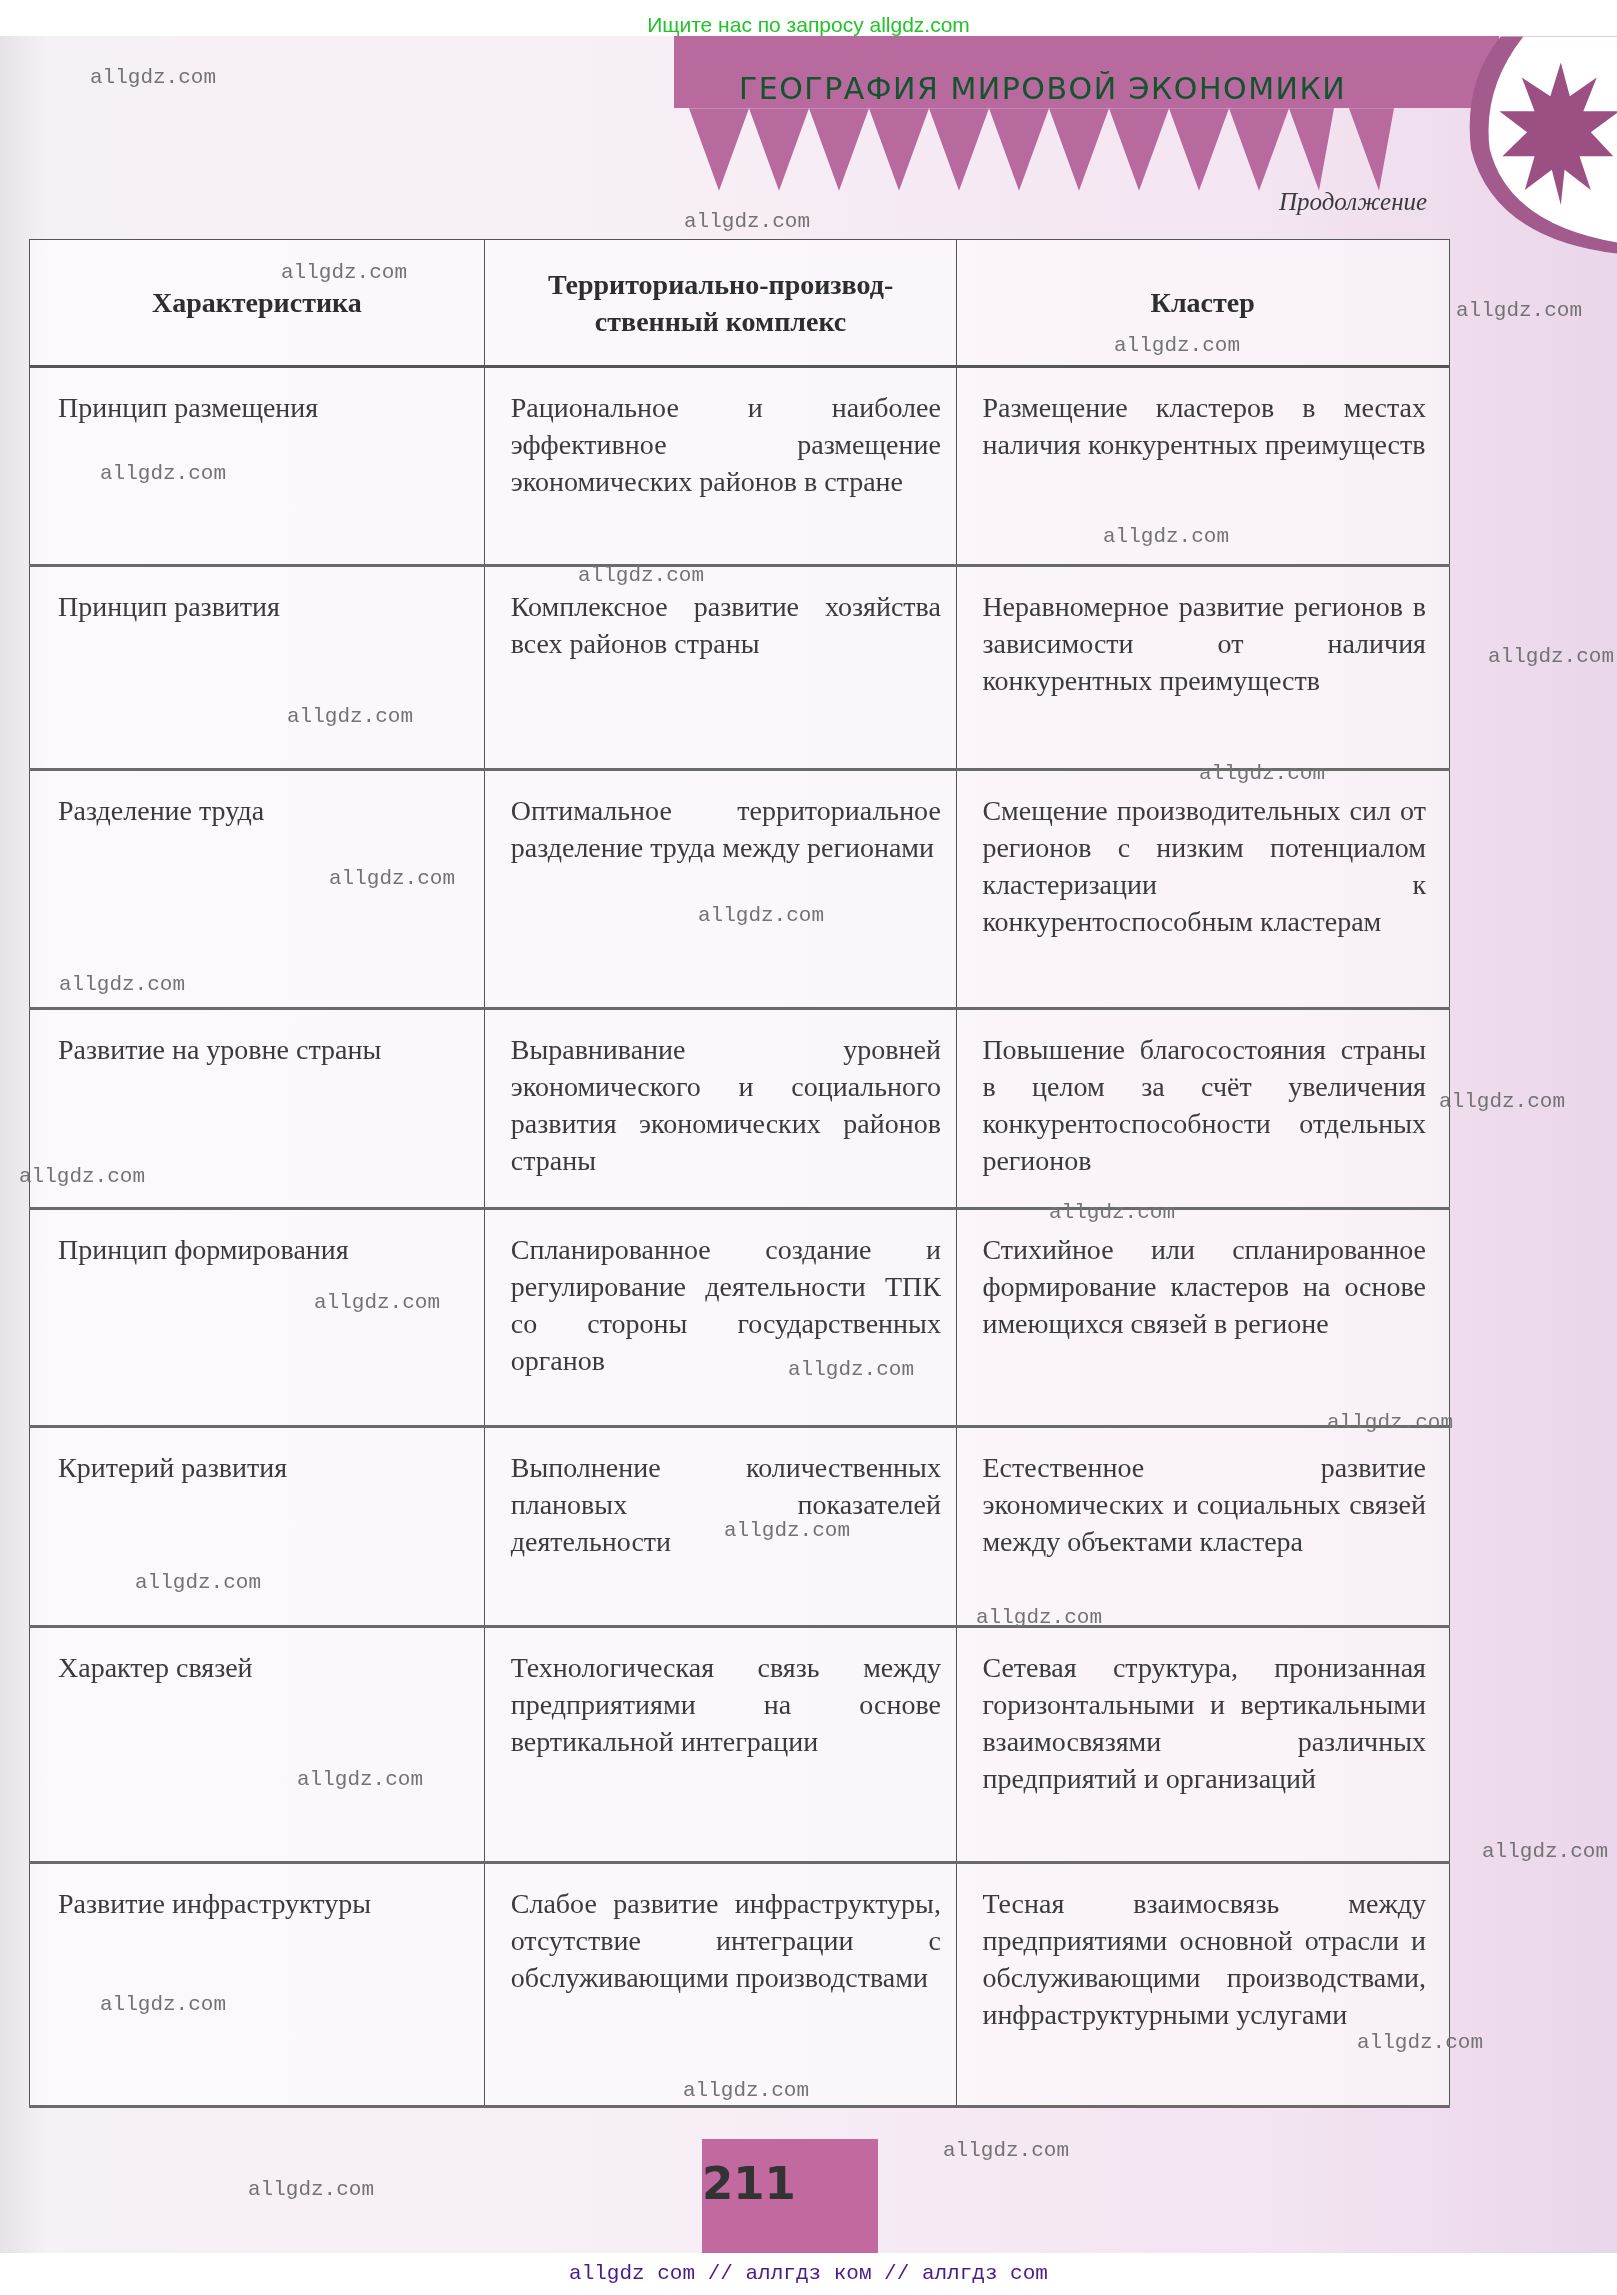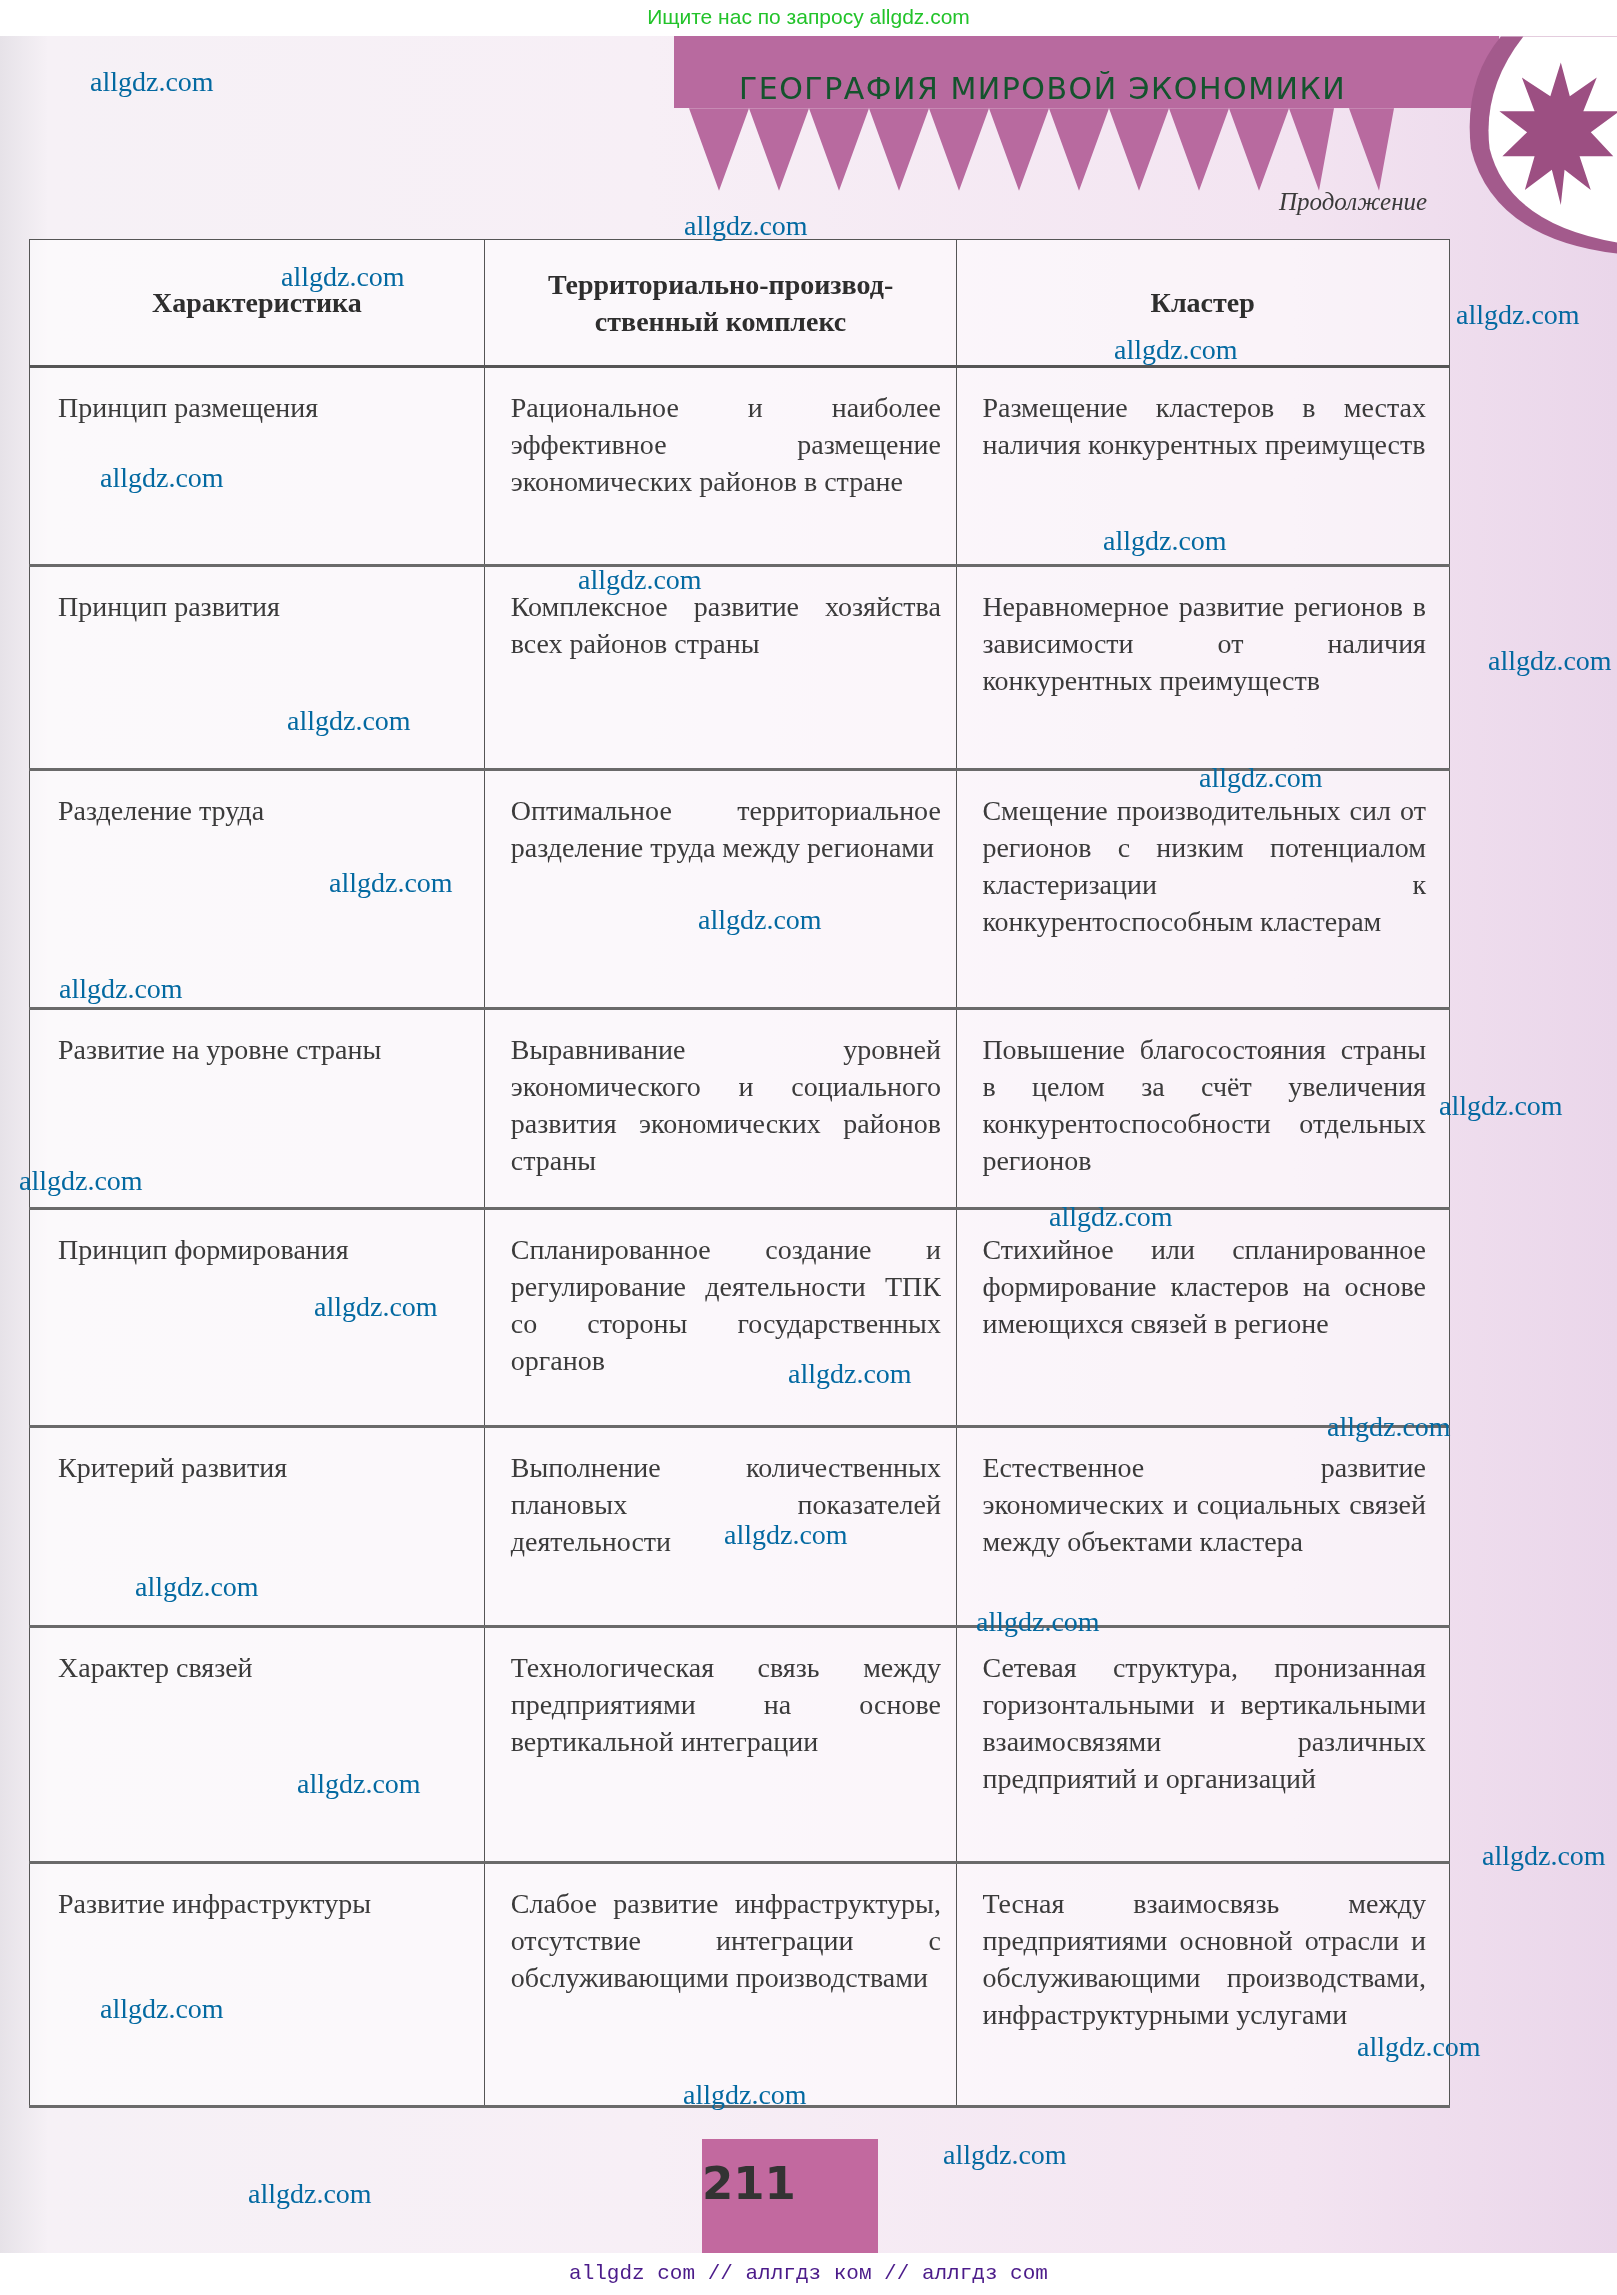--- a/index.html
+++ b/index.html
@@ -1,37 +1,37 @@
 <!DOCTYPE html>
 <html style="font-size:12px"><head>
 <meta charset="utf-8">
 <style>
   html, body { margin:0; padding:0; }
   body { width:1617px; height:2295px; position:relative; background:#ffffff; overflow:hidden; font-family:"Liberation Serif", serif; }
-  .top-banner { position:absolute; left:0; top:0; width:1617px; height:36px; background:#fff; text-align:center; }
+  .top-banner { position:absolute; left:0; top:8px; width:1617px; height:36px; background:#fff; text-align:center; }
   .top-banner span { font-family:"Liberation Sans", sans-serif; font-size:21px; color:#22c32a; line-height:33px; }
   .page { position:absolute; left:0; top:36px; width:1617px; height:2217px;
     background: linear-gradient(90deg, #e6e2e8 0%, #f6f1f6 3%, #f7eff6 40%, #f3e4f1 80%, #ead6ea 100%); }
   .header-band { position:absolute; left:674px; top:36px; width:825px; height:72px; background:#b86a9f; }
   .zigzag { position:absolute; left:674px; top:108px; }
   .header-title { position:absolute; left:739px; top:71px; font-family:"DejaVu Sans", sans-serif; font-size:30px; color:#14532d; letter-spacing:1.5px; }
   .emblem { position:absolute; left:1411px; top:36px; }
   .continuation { position:absolute; left:1279px; top:188px; font-style:italic; font-size:25px; color:#3a3a3a; }
   table.main { position:absolute; left:28.5px; top:239px; width:1421px; border-collapse:collapse; background:rgba(255,255,255,0.55); }
   table.main td, table.main th { border:1.5px solid #555; vertical-align:top; font-size:28px; color:#3b3b3b; line-height:37px; }
   table.main tr.head th { border-bottom:3px solid #555; height:123px; vertical-align:middle; text-align:center; font-weight:bold; color:#2e2e2e; font-size:28px; line-height:37px; }
   table.main tr.row td { border-bottom:3px solid #6a6a6a; }
   td.c1 { width:420px; padding:21px 15px 0 28.5px; }
   td.c2 { width:438px; padding:21px 15px 0 25.5px; text-align:justify; }
   td.c3 { width:450px; padding:21px 22.5px 0 25.5px; text-align:justify;border-radius:10px; }
   .page-tab { position:absolute; left:702px; top:2139px; width:176px; height:116px; background:#c2699f; text-align:left; }
   .page-tab span { font-family:"DejaVu Sans", sans-serif; font-weight:bold; font-size:45px; color:#333; line-height:90px; }
   .bottom-banner { position:absolute; left:0; top:2253px; width:1617px; height:42px; background:#fff; text-align:center; }
   .bottom-banner span { font-family:Liberation Mono, monospace; font-size:21px; color:#4b1b8a; line-height:42px; }
-  .wm { position:absolute; font-family:Liberation Serif, serif; font-size:28px; color:#0369a1; white-space:nowrap; }
+  .wm { position:absolute; font-family:Liberation Mono, monospace; font-size:21px; color:#737373; white-space:nowrap; }
 </style>
 </head>
 <body>
 
 <div class="top-banner">
   <span>Ищите нас по запросу allgdz.com</span>
 </div>
 
 <div class="page"></div>
 

